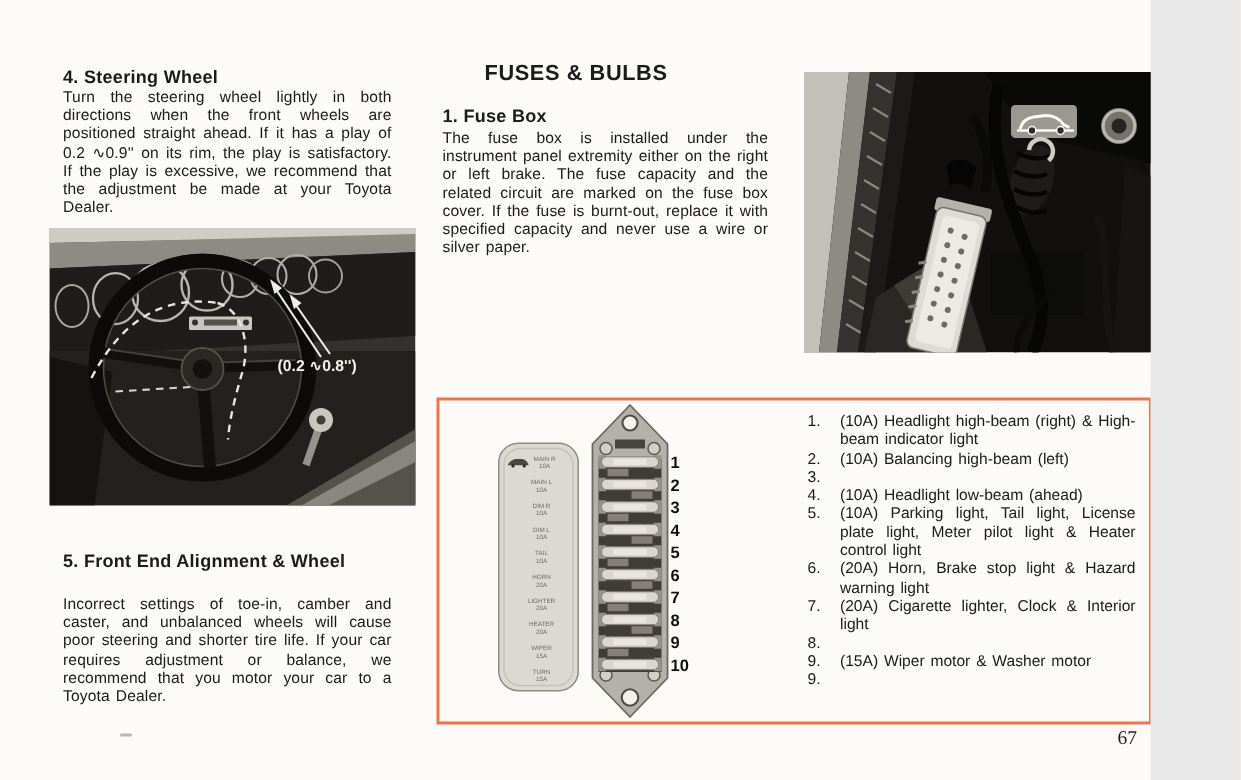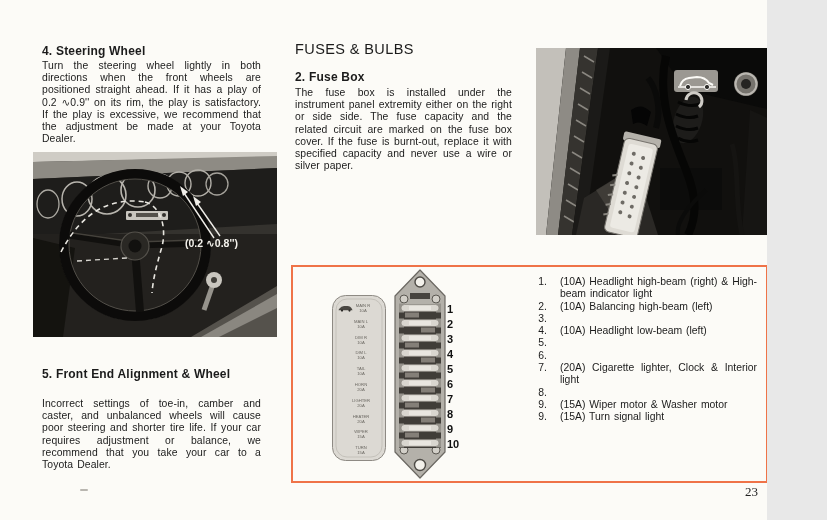--- a/index.html
+++ b/index.html
@@ -3,21 +3,21 @@
 <meta charset="utf-8">
 <style>
   html,body{margin:0;padding:0;background:#e8e8e8;}
   .page{
     position:relative; width:767px; height:520px; overflow:hidden;
     background:#fcfbf7; color:#1b1b1b;
     font-family:"Liberation Sans","DejaVu Sans",sans-serif;
   }
   .abs{position:absolute;}
   .sec-h{font-size:12px; font-weight:bold; letter-spacing:.2px; white-space:nowrap;}
-  .main-h{font-size:14.5px; font-weight:normal; letter-spacing:.4px; white-space:nowrap;}
+  .main-h{font-size:14.5px; font-weight:bold; letter-spacing:.4px; white-space:nowrap;margin-left:28px;}
   .body-text{font-size:10.4px; line-height:12.2px; text-align:justify; letter-spacing:.1px; word-spacing:1px;}
   .h2line{text-align:right; padding-right:34px;}
   .photo-frame{display:block;}
   .orange-box{
     position:absolute; left:291px; top:265px; width:473px; height:214px;
     border:2px solid #ef7348; background:#fcfbf7;
   }
   .fuse-list{position:absolute; left:234px; top:9px; width:230px;}
   .fuse-item{display:flex; font-size:10.4px; line-height:12.3px;}
   .fuse-num{width:20px; text-align:right; flex:none;}
@@ -87,27 +87,27 @@
       <line x1="179" y1="135" x2="171" y2="158" stroke="#96938c" stroke-width="5"></line>
       <circle cx="181" cy="128" r="8" fill="#c9c6bf"></circle>
       <circle cx="181" cy="128" r="3" fill="#403e39"></circle>
 
       <text x="152" y="95" font-size="10.5" font-weight="bold" fill="#f4f2ec" font-family="Liberation Sans, DejaVu Sans, sans-serif">(0.2 ∿0.8'')</text>
     </svg>
   </div>
 
   <div class="abs sec-h" style="left:42px; top:367px; width:220px;">5. Front End Alignment &amp; Wheel</div>
 
-  <div class="abs body-text" style="left:42px; top:398px; width:219px;">Incorrect settings of toe-in, camber and caster, and unbalanced wheels will cause poor steering and shorter tire life. If your car requires adjustment or balance, we recommend that you take your car to a Toyota Dealer.</div>
+  <div class="abs body-text" style="left:42px; top:398px; width:219px;">Incorrect settings of toe-in, camber and caster, and unbalanced wheels will cause poor steering and shorter tire life. If your car requires adjustment or balance, we recommend that you motor your car to a Toyota Dealer.</div>
 
   <div class="smudge" style="left:80px; top:489px;"></div>
 
   <div class="abs main-h" style="left:295px; top:41px;">FUSES &amp; BULBS</div>
-  <div class="abs sec-h" style="left:295px; top:70px;">2. Fuse Box</div>
-  <div class="abs body-text" style="left:295px; top:87px; width:217px;">The fuse box is installed under the instrument panel extremity either on the right or side side. The fuse capacity and the related circuit are marked on the fuse box cover. If the fuse is burnt-out, replace it with specified capacity and never use a wire or silver paper.</div>
+  <div class="abs sec-h" style="left:295px; top:70px;">1. Fuse Box</div>
+  <div class="abs body-text" style="left:295px; top:87px; width:217px;">The fuse box is installed under the instrument panel extremity either on the right or left brake. The fuse capacity and the related circuit are marked on the fuse box cover. If the fuse is burnt-out, replace it with specified capacity and never use a wire or silver paper.</div>
 
   <div class="abs" style="left:536px; top:48px; width:236px; height:187px;">
     <svg class="photo-frame" width="236" height="187" viewBox="0 0 236 187">
       <rect width="236" height="187" fill="#11100e"></rect>
       <polygon points="120,0 236,0 236,62 150,42" fill="#0a0a09"></polygon>
       <polygon points="214,62 236,72 236,187 206,187" fill="#161513"></polygon>
       <rect x="124" y="120" width="62" height="42" fill="#0c0c0b"></rect>
 
       <polygon points="0,0 30,0 10,187 0,187" fill="#c3c0ba"></polygon>
       <polygon points="30,0 44,0 22,187 10,187" fill="#8e8b85"></polygon>
@@ -310,46 +310,47 @@
           <span class="fuse-gap"></span>
           <span class="fuse-text">(10A) Balancing high-beam (left)</span>
         </div>
       <div class="fuse-item">
           <span class="fuse-num">3.</span>
           <span class="fuse-gap"></span>
         </div>
       <div class="fuse-item">
           <span class="fuse-num">4.</span>
           <span class="fuse-gap"></span>
-          <span class="fuse-text">(10A) Headlight low-beam (left)</span>
+          <span class="fuse-text">(10A) Headlight low-beam (ahead)</span>
         </div>
       <div class="fuse-item">
           <span class="fuse-num">5.</span>
           <span class="fuse-gap"></span>
+          <span class="fuse-text">(10A) Parking light, Tail light, License plate light, Meter pilot light &amp; Heater control light</span>
         </div>
       <div class="fuse-item">
           <span class="fuse-num">6.</span>
           <span class="fuse-gap"></span>
+          <span class="fuse-text">(20A) Horn, Brake stop light &amp; Hazard warning light</span>
         </div>
       <div class="fuse-item">
           <span class="fuse-num">7.</span>
           <span class="fuse-gap"></span>
           <span class="fuse-text">(20A) Cigarette lighter, Clock &amp; Interior light</span>
         </div>
       <div class="fuse-item">
           <span class="fuse-num">8.</span>
           <span class="fuse-gap"></span>
         </div>
       <div class="fuse-item">
           <span class="fuse-num">9.</span>
           <span class="fuse-gap"></span>
           <span class="fuse-text">(15A) Wiper motor &amp; Washer motor</span>
         </div>
       <div class="fuse-item">
           <span class="fuse-num">9.</span>
           <span class="fuse-gap"></span>
-          <span class="fuse-text">(15A) Turn signal light</span>
         </div>
     </div>
   </div>
 
-  <div class="abs page-num" style="left:745px; top:484px;">23</div>
+  <div class="abs page-num" style="left:745px; top:484px;">67</div>
 </div>
 
 </body></html>

